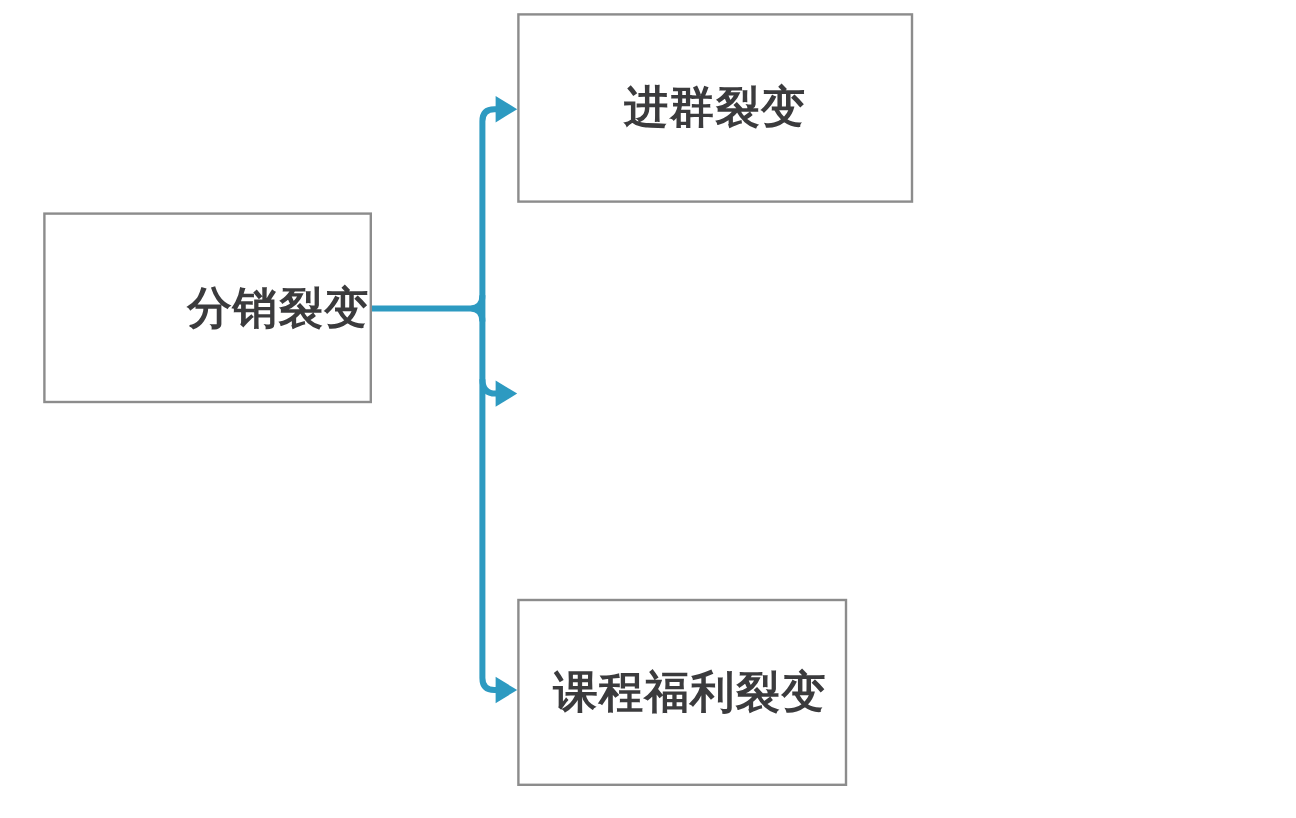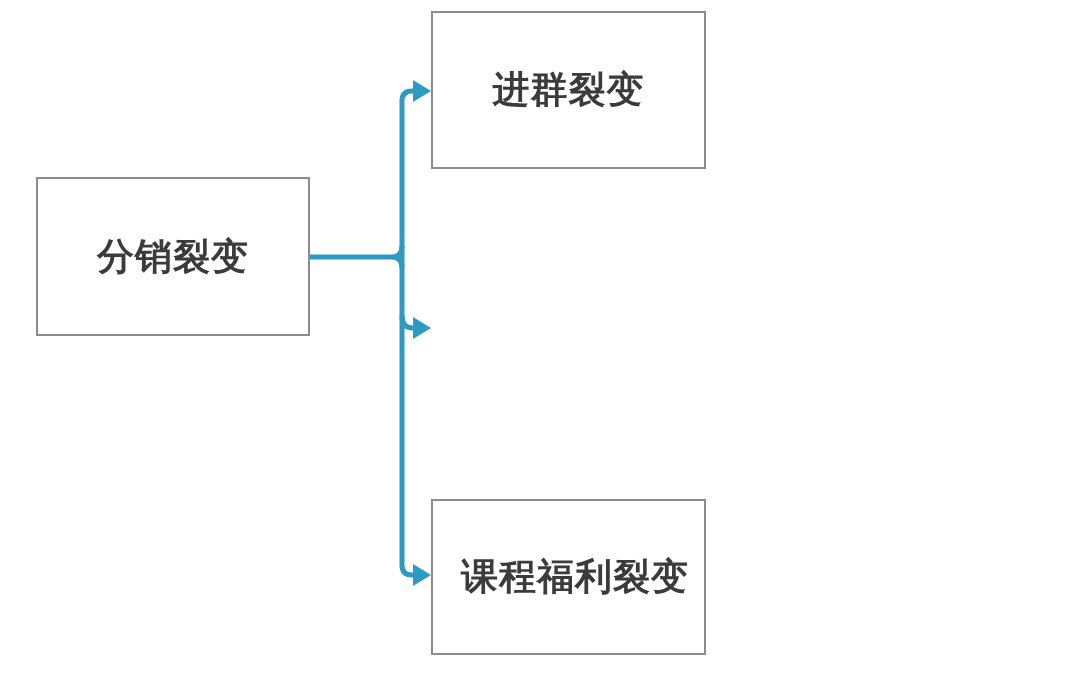--- a/index.html
+++ b/index.html
@@ -28,22 +28,22 @@
     align-items: center;
     justify-content: center;
   }
   .node-label {
     font-size: 37px;
     font-weight: bold;
     color: var(--text);
     letter-spacing: 1px;
     white-space: nowrap;
   }
-  .node-root   { left: 36px;  top: 177px; width: 274px; height: 159px; }
-  .node-child-0{ left: 431px; top: 11px;  width: 275px; height: 158px; }
+  .node-root   { left: 36px;  top: 177px; width: 274px; height: 159px; justify-content: flex-end; }
+  .node-child-0{ left: 431px; top: 11px;  width: 330px; height: 158px; }
   .node-child-1{ left: 431px; top: 250px; width: 275px; height: 157px; }
   .node-child-2{ left: 431px; top: 499px; width: 275px; height: 156px; padding-left: 13px; }
   .connector-svg {
     position: absolute;
     left: 0; top: 0;
     width: 1080px;
     height: 682px;
     pointer-events: none;
   }
 </style>

